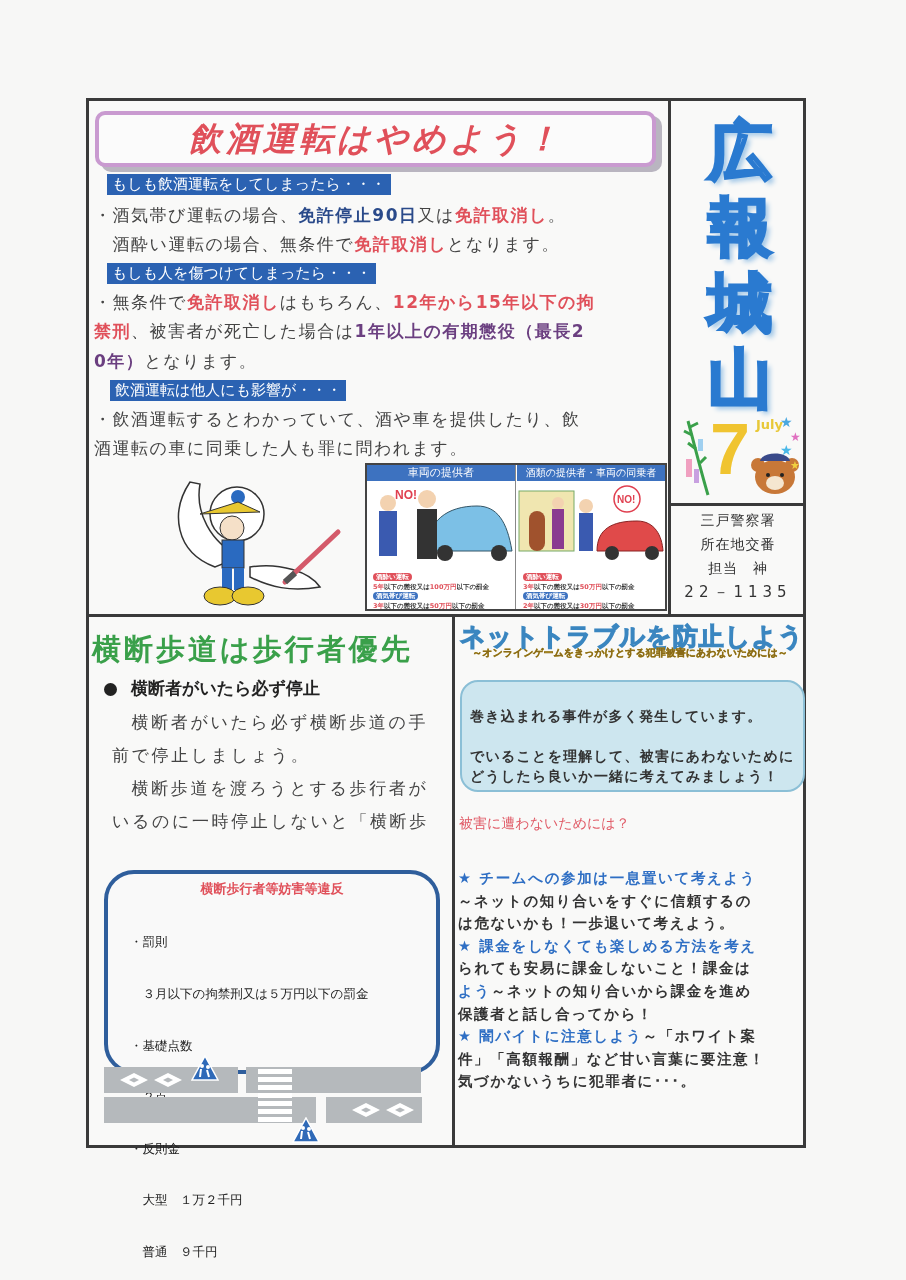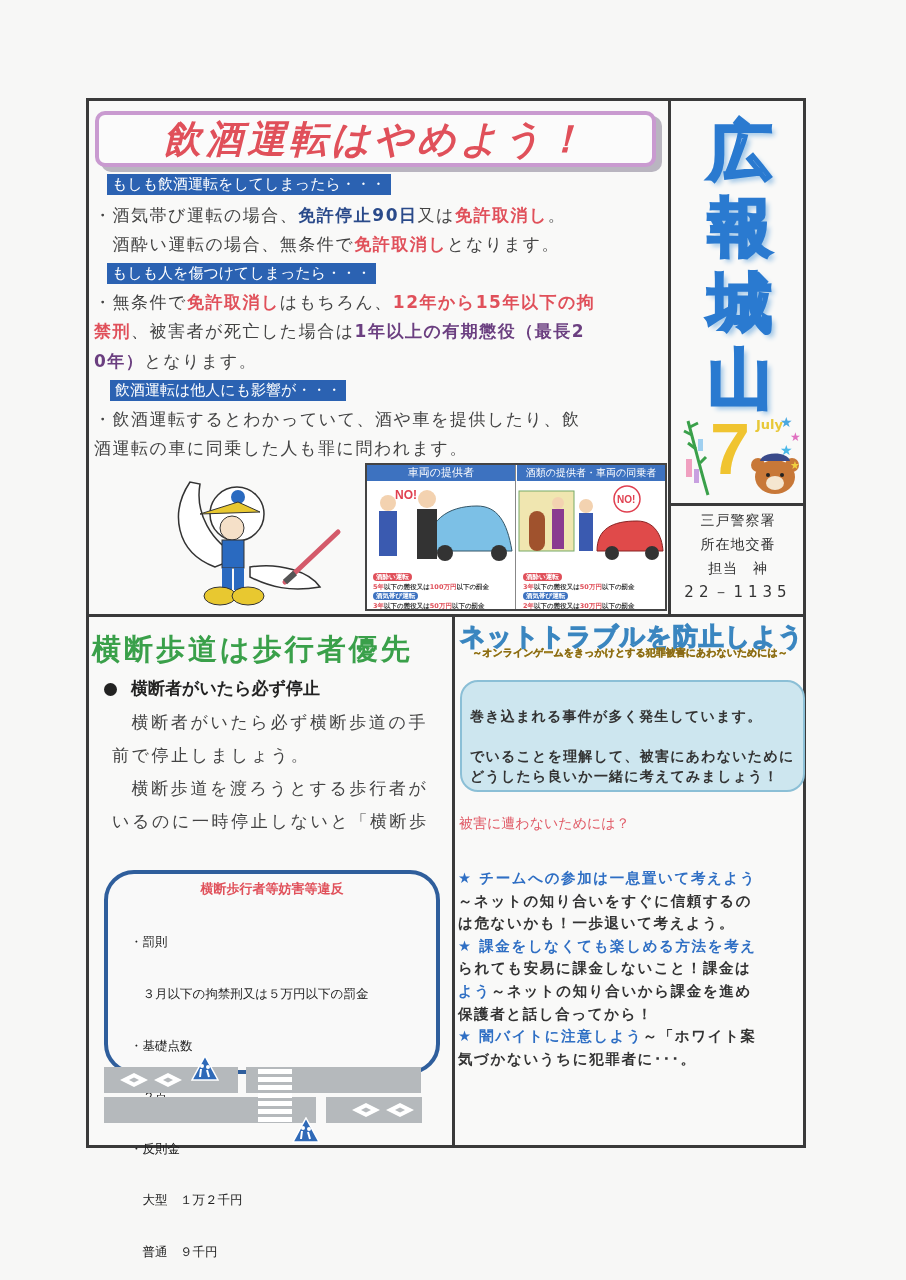--- a/index.html
+++ b/index.html
@@ -13,21 +13,21 @@
   
   .vline { position:absolute; background:#3a3a3a; width:3px; }
   .hline { position:absolute; background:#3a3a3a; height:3px; }
 
   
   .title-banner {
     left:95px; top:111px; width:561px; height:56px; border:4px solid #c99ad0; border-radius:10px;
     box-shadow:6px 5px 0 #b9b5c0; background:#fbfbfb; box-sizing:border-box;
     display:flex; align-items:center; justify-content:center;
   }
-  .title-text { font-family:"DejaVu Serif", serif; font-style:italic; font-weight:bold; font-size:38px; color:#e0505a; letter-spacing:4px; }
+  .title-text { font-family:"DejaVu Serif", serif; font-style:italic; font-weight:bold; font-size:33px; color:#e0505a; letter-spacing:4px; }
   .blue-label { background:#2b62b2; color:#fff; font-size:15px; padding:1px 5px; white-space:nowrap; display:inline-block; }
   .body-line { font-family:"DejaVu Serif", serif; font-size:17px; color:#444; white-space:nowrap; letter-spacing:1.5px; }
   .red { color:#e0505a; font-weight:bold; font-family:"DejaVu Sans", sans-serif; }
   .navy { color:#2a4a8a; font-weight:bold; font-family:"DejaVu Sans", sans-serif; }
   .purple { color:#6b3f80; font-weight:bold; font-family:"DejaVu Sans", sans-serif; }
 
   
   .masthead { left:686px; top:113px; width:108px; display:flex; flex-direction:column; align-items:center; }
   .mast-char {
     font-family:"DejaVu Serif", serif; font-size:64px; line-height:76px; color:#fff; font-weight:bold;
@@ -272,14 +272,15 @@
 <div class="abs pink-q">被害に遭わないためには？</div>
 <div class="abs tips" id="tips">
     <div class="l"><span class="blue">★ チームへの参加は一息置いて考えよう</span></div>
     <div class="l"><span>～ネットの知り合いをすぐに信頼するの</span></div>
     <div class="l"><span>は危ないかも！一歩退いて考えよう。</span></div>
     <div class="l"><span class="blue">★ 課金をしなくても楽しめる方法を考え</span></div>
     <div class="l"><span>られても安易に課金しないこと！課金は</span></div>
     <div class="l"><span class="blue">よう</span><span>～ネットの知り合いから課金を進め</span></div>
     <div class="l"><span>保護者と話し合ってから！</span></div>
     <div class="l"><span class="blue">★ 闇バイトに注意しよう</span><span>～「ホワイト案</span></div>
+    <div class="l"><span>件」「高額報酬」など甘い言葉に要注意！</span></div>
     <div class="l"><span>気づかないうちに犯罪者に･･･。</span></div>
   </div>
 
 </body></html>

